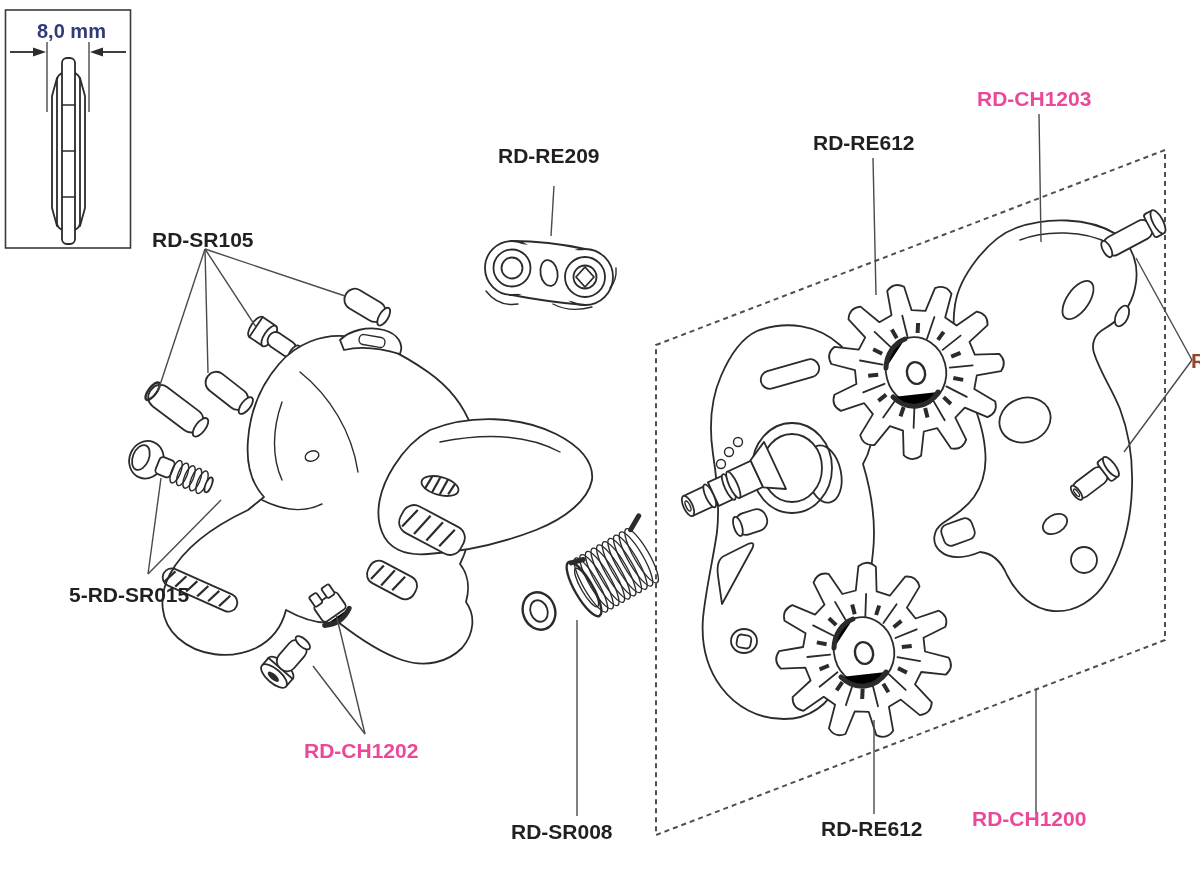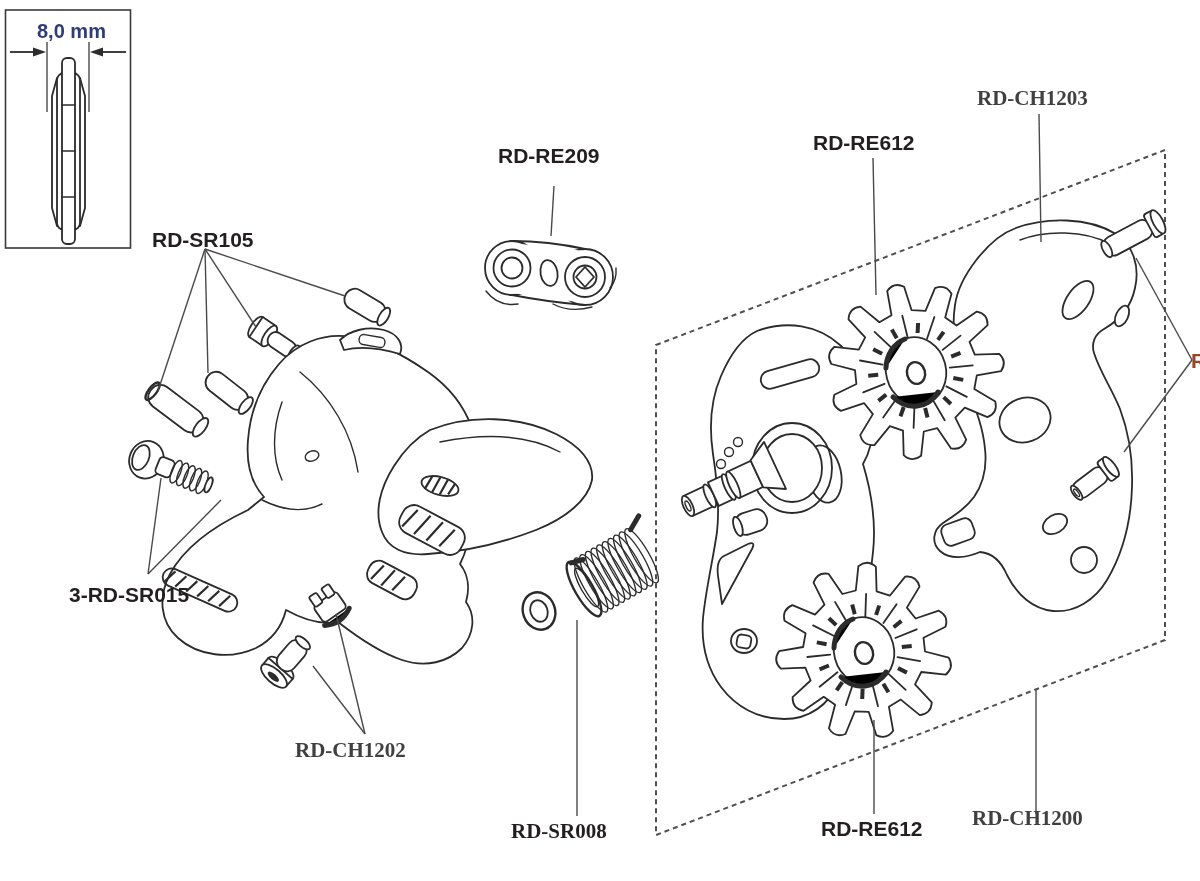--- a/index.html
+++ b/index.html
@@ -11,21 +11,21 @@
   .fd{fill:#2b2b2b;stroke:none;}
   .thin{stroke-width:1.4;}
   .med{stroke-width:2.4;}
   .tick{stroke:#2b2b2b;stroke-width:4;}
   .hatch{stroke:#2b2b2b;stroke-width:2.2;fill:none;}
   .hook{stroke:#2b2b2b;stroke-width:5;stroke-linecap:round;}
   .leader{stroke:#4a4a4a;stroke-width:1.4;fill:none;}
   .dash{stroke:#4f4f4f;stroke-width:2;fill:none;stroke-dasharray:5 4;}
   .lbl{position:absolute;font-weight:700;font-size:21px;line-height:23px;white-space:nowrap;}
   .dark{color:#231f20;}
-  .cyan{color:#404040;font-family:Liberation Serif, serif;}
+  .cyan{color:#ec4899;}
   .dim{color:#2f3c77;font-size:20px;}
   .clipped{color:#96452c;}
 </style>
 </head>
 <body>
 
 <div id="stage">
 <svg width="1200" height="881" viewBox="0 0 1200 881">
 
   <polygon class="dash" points="656,345 1165,150 1165,640 656,835"></polygon>
@@ -349,20 +349,20 @@
       <line class="leader" x1="1124" y1="452" x2="1192" y2="360"></line>
     </g>
   </g>
 </svg>
 
 <div class="lbl dim" style="left:37px;top:20px;">8,0 mm</div>
 <div class="lbl dark" style="left:152px;top:228px;">RD-SR105</div>
 <div class="lbl dark" style="left:498px;top:144px;">RD-RE209</div>
 <div class="lbl dark" style="left:813px;top:131px;">RD-RE612</div>
 <div class="lbl cyan" style="left:977px;top:87px;">RD-CH1203</div>
-<div class="lbl dark" style="left:69px;top:583px;">3-RD-SR015</div>
-<div class="lbl cyan" style="left:295px;top:739px;">RD-CH1202</div>
-<div class="lbl dark" style="left:511px;top:820px;font-family:Liberation Serif, serif;">RD-SR008</div>
+<div class="lbl dark" style="left:69px;top:583px;">5-RD-SR015</div>
+<div class="lbl cyan" style="left:304px;top:739px;">RD-CH1202</div>
+<div class="lbl dark" style="left:511px;top:820px;">RD-SR008</div>
 <div class="lbl dark" style="left:821px;top:817px;">RD-RE612</div>
 <div class="lbl cyan" style="left:972px;top:807px;">RD-CH1200</div>
 <div class="lbl clipped" style="left:1191px;top:349px;">R</div>
 
 </div>
 
 </body></html>

